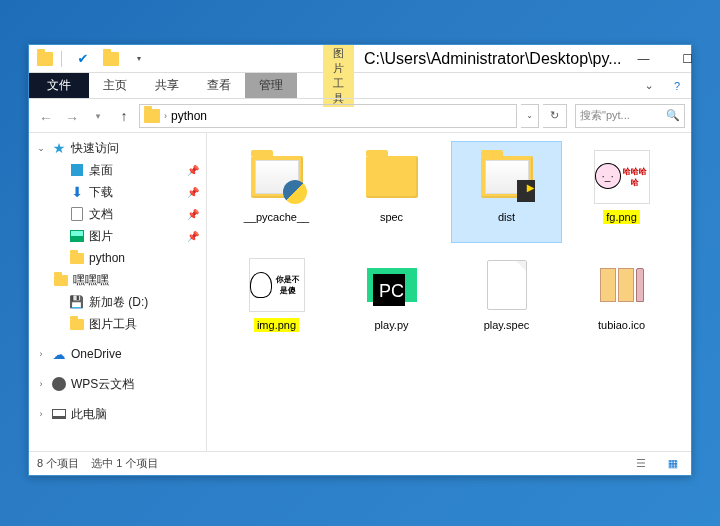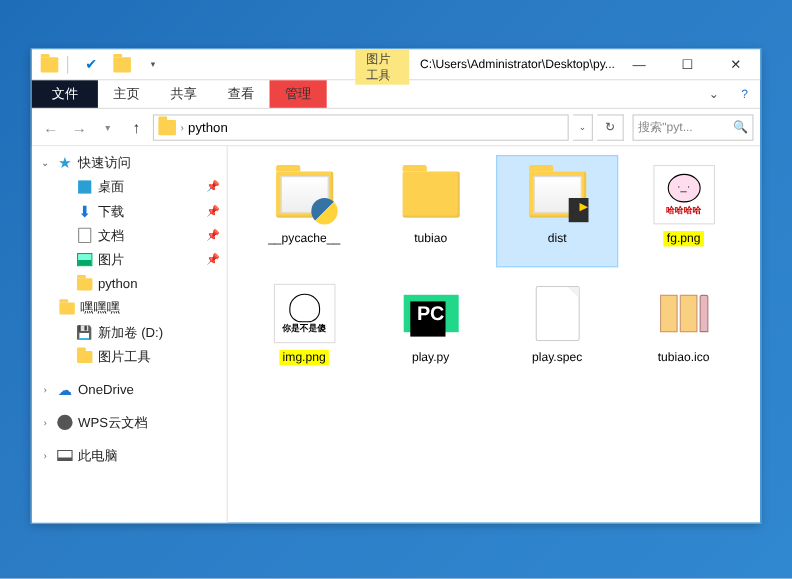--- a/index.html
+++ b/index.html
@@ -7,27 +7,27 @@
 .window { width: 664px; height: 432px; background: #fff; border: 1px solid #3a90d0; box-shadow: 0 2px 8px rgba(0,0,0,.25); display: flex; flex-direction: column; }
 .titlebar { height: 28px; display: flex; align-items: stretch; background: #fff; border-bottom: 1px solid #ddd; }
 .titlebar .qat { display: flex; align-items: center; padding: 0 4px; gap: 4px; }
 .qat-icon { width: 24px; height: 22px; display: flex; align-items: center; justify-content: center; font-size: 12px; }
 .folder-glyph { width: 16px; height: 14px; background: #fdd04f; border-radius: 1px; position: relative; }
 .folder-glyph::before { content: ""; position: absolute; top: -3px; left: 0; width: 8px; height: 3px; background: #fdd04f; border-radius: 1px 1px 0 0; }
 .qat-check { color: #0078d7; font-size: 13px; }
 .qat-down { font-size: 8px; color: #555; }
 .context-tab-wrap { display: flex; flex-direction: column; align-items: center; margin-left: 168px; }
 .context-label { background: #fce680; font-size: 11px; padding: 1px 10px; color: #444; }
-.title-text { flex: 1; display: flex; align-items: center; justify-content: flex-start; padding-left: 10px; font-size: 11px; color: #000; }
+.title-text { flex: 1; display: flex; align-items: center; justify-content: flex-start; padding-left: 10px; font-size: 16px; color: #000; }
 .win-controls { display: flex; }
 .win-btn { width: 44px; display: flex; align-items: center; justify-content: center; font-size: 12px; color: #333; font-family: "Segoe MDL2 Assets", sans-serif; }
 .ribbon-tabs { height: 26px; display: flex; align-items: stretch; border-bottom: 1px solid #ddd; font-size: 12px; }
 .rt-file { background: #0f172a; color: #fff; padding: 0 18px; display: flex; align-items: center; }
 .rt-tab { padding: 0 14px; display: flex; align-items: center; color: #333; }
-.rt-context { background: #ef4444; padding: 0 14px; display: flex; align-items: center; color: #333; }
+.rt-context { background: #a3a3a3; padding: 0 14px; display: flex; align-items: center; color: #333; }
 .rt-grow { flex: 1; }
 .rt-caret, .rt-help { width: 28px; display: flex; align-items: center; justify-content: center; color: #555; font-size: 11px; }
 .rt-help { color: #1976d2; }
 .navbar { height: 34px; display: flex; align-items: center; padding: 4px 6px; gap: 4px; border-bottom: 1px solid #e3e3e3; }
 .nav-btn { width: 22px; height: 22px; display: flex; align-items: center; justify-content: center; color: #888; font-size: 14px; }
 .nav-btn.active { color: #333; }
 .addr-bar { flex: 1; height: 24px; border: 1px solid #ccc; display: flex; align-items: center; padding: 0 4px; font-size: 12px; gap: 4px; }
 .addr-folder { width: 16px; height: 14px; }
 .addr-sep { color: #666; font-size: 9px; }
 .addr-refresh { width: 24px; height: 24px; border: 1px solid #ccc; border-left: none; display: flex; align-items: center; justify-content: center; color: #555; font-size: 11px; margin-right: 4px; }
@@ -54,24 +54,24 @@
 .file-item.selected { background: #cce8ff; border-color: #99d1ff; }
 .file-thumb { width: 64px; height: 58px; display: flex; align-items: center; justify-content: center; margin-bottom: 4px; position: relative; }
 .file-label { padding: 1px 3px; max-width: 96px; word-break: break-all; }
 .file-label.hl { background: #ffff00; }
 .big-folder { width: 52px; height: 42px; background: #fdd04f; border-radius: 2px; position: relative; box-shadow: inset -2px -2px 0 rgba(0,0,0,.06); }
 .big-folder::before { content: ""; position: absolute; top: -6px; left: 0; width: 22px; height: 6px; background: #fdd04f; border-radius: 2px 2px 0 0; }
 .big-folder.has-open::after { content: ""; position: absolute; inset: 4px; background: linear-gradient(#fff, #eee); border: 1px solid #ddd; }
 .py-badge { position: absolute; right: 2px; bottom: 2px; width: 24px; height: 24px; border-radius: 50%; background: linear-gradient(135deg,#3673a5 50%,#ffd43b 50%); }
 .dist-badge { position: absolute; right: 4px; bottom: 4px; width: 18px; height: 22px; background: #2d2d2d; }
 .dist-badge::after { content: "▶"; color: #ffd400; font-size: 10px; position: absolute; right: 0; top: 2px; }
-.img-border { width: 56px; height: 54px; border: 1px solid #ddd; background: #fff; display: flex; flex-direction: column; align-items: center; justify-content: center; font-size: 8px; }
+.img-border { width: 56px; height: 54px; border: 1px solid #ddd; background: #fff; display: flex; flex-direction: row; align-items: center; justify-content: center; font-size: 8px; }
 .fg-face { width: 30px; height: 26px; border-radius: 50%; background: #fde; border: 1px solid #000; margin-bottom: 2px; position: relative; }
 .fg-face::before { content: "·_·"; position: absolute; inset: 0; display: flex; align-items: center; justify-content: center; font-size: 10px; }
-.pc-thumb { width: 50px; height: 34px; background: #21d789; display: flex; align-items: center; justify-content: center; color: #fff; font-weight: bold; font-size: 18px; position: relative; }
+.pc-thumb { width: 50px; height: 34px; background: #21d789; display: flex; align-items: flex-end; justify-content: center; color: #fff; font-weight: normal; font-size: 18px; position: relative; }
 .pc-thumb::before { content: ""; position: absolute; left: 6px; top: 6px; width: 32px; height: 32px; background: #000; }
 .pc-thumb span { position: relative; z-index: 1; }
 .spec-thumb { width: 40px; height: 50px; background: #fff; border: 1px solid #ccc; border-radius: 2px; position: relative; }
 .spec-thumb::after { content: ""; position: absolute; right: 0; top: 0; border-width: 0 10px 10px 0; border-style: solid; border-color: transparent #f2f2f2 transparent transparent; }
 .ico-thumb { display: flex; gap: 2px; }
 .ico-rect { width: 16px; height: 34px; background: #f8d080; border: 1px solid #c97; }
 .ico-knife { width: 8px; height: 34px; background: #e8b8c0; border: 1px solid #a77; border-radius: 2px 2px 0 0; }
 .statusbar { height: 24px; border-top: 1px solid #e3e3e3; display: flex; align-items: center; font-size: 11px; color: #444; padding: 0 8px; gap: 12px; }
 .status-grow { flex: 1; }
 .view-sw { width: 20px; height: 16px; display: flex; align-items: center; justify-content: center; color: #777; }
@@ -227,21 +227,21 @@
         <div class="file-thumb">
             <div class="big-folder has-open"></div>
             <div class="py-badge"></div>
           </div>
         <div class="file-label">__pycache__</div>
       </div>
       <div class="file-item">
         <div class="file-thumb">
             <div class="big-folder"></div>
           </div>
-        <div class="file-label">tubiao</div>
+        <div class="file-label">spec</div>
       </div>
       <div class="file-item selected">
         <div class="file-thumb">
             <div class="big-folder has-open"></div>
             <div class="dist-badge"></div>
           </div>
         <div class="file-label">dist</div>
       </div>
       <div class="file-item">
         <div class="file-thumb">
@@ -281,14 +281,21 @@
               <div class="ico-rect"></div>
               <div class="ico-rect"></div>
               <div class="ico-knife"></div>
             </div>
           </div>
         <div class="file-label">tubiao.ico</div>
       </div>
     </div>
   </div>
 
+  <div class="statusbar">
+    <span>8 个项目</span>
+    <span>选中 1 个项目</span>
+    <div class="status-grow"></div>
+    <div class="view-sw">☰</div>
+    <div class="view-sw active">▦</div>
+  </div>
 
 </div>
 
 </body></html>

